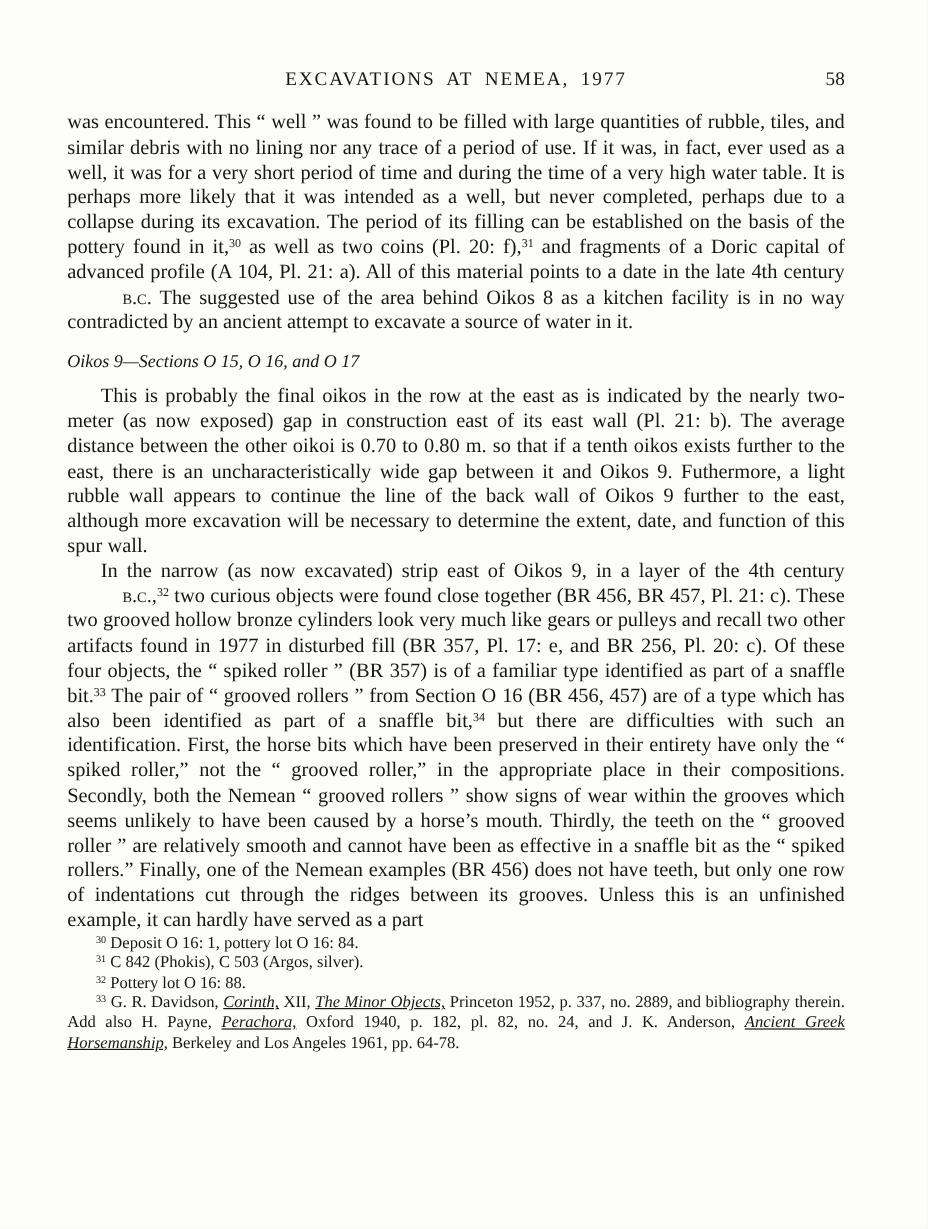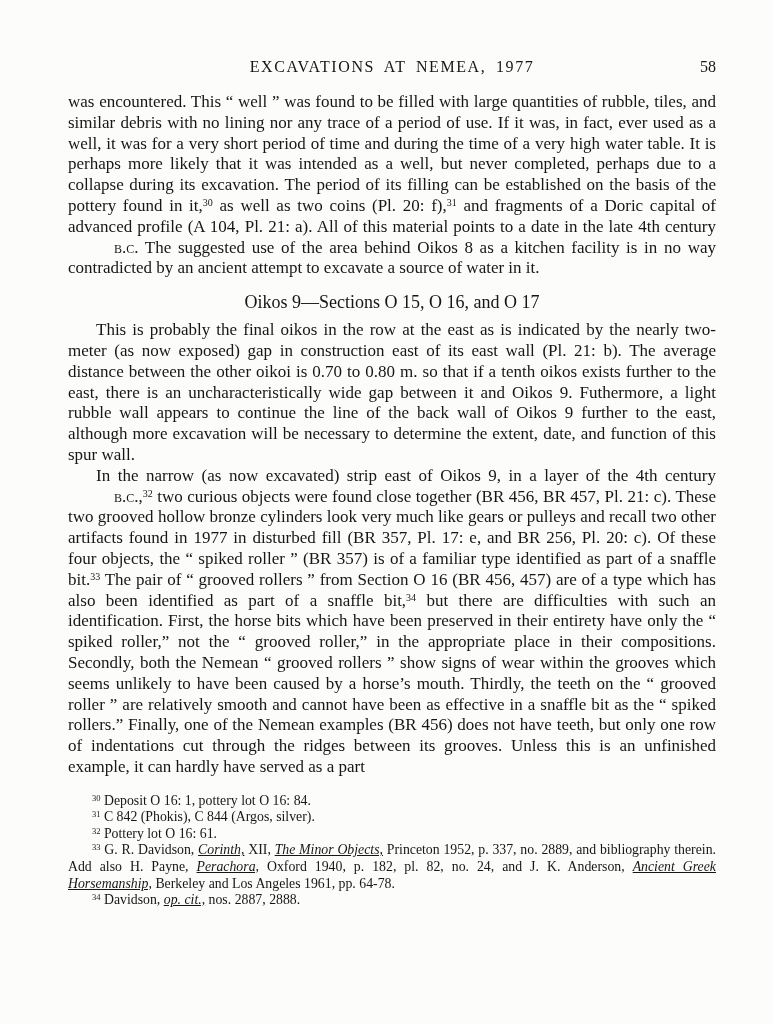--- a/index.html
+++ b/index.html
@@ -11,21 +11,21 @@
   }
   .page {
     position: relative;
     width: 773px; height: 1024px;
     background: var(--paper, #fcfcfa);
     color: var(--ink, #161616);
     overflow: hidden;
   }
   .content {
     position: absolute;
-    left: 68px; top: 57px;
+    left: 56px; top: 57px;
     width: 648px;
   }
   .running-head {
     position: relative;
     text-align: center;
     font-size: 16px;
     line-height: 19px;
     letter-spacing: 1.6px;
     word-spacing: 4px;
     margin: 0 0 16px 0;
@@ -38,31 +38,32 @@
   }
   .para {
     margin: 0;
     text-align: justify;
     font-size: 17px;
     line-height: 20.8px;
   }
   .para.indent { text-indent: 28px; }
   .section-heading {
     margin: 12px 0 7px 0;
-    text-align: center;
+    text-align: left;
+    font-style: italic;
     font-weight: normal;
-    font-size: 18px;
+    font-size: 15px;
     line-height: 22px;
   }
   sup.fnref {
     font-size: 10px;
     line-height: 0;
     vertical-align: 5px;
   }
-  .footnotes { margin-top: 15px; }
+  .footnotes { }
   .footnote {
     margin: 0;
     text-align: justify;
     font-size: 13.8px;
     line-height: 16.6px;
     text-indent: 24px;
   }
   .footnote sup.fnref { font-size: 8.5px; vertical-align: 4px; }
   em { font-style: italic; text-decoration: underline; }
   .sc { font-variant: small-caps; margin-left: 46px; }
@@ -85,21 +86,20 @@
     <h2 class="section-heading">Oikos 9—Sections O 15, O 16, and O 17</h2>
 
     <div>
         <p class="para indent"><span>This is probably the final oikos in the row at the east as is indicated by the nearly two-meter (as now exposed) gap in construction east of its east wall (Pl. 21: b).  The average distance between the other oikoi is 0.70 to 0.80 m. so that if a tenth oikos exists further to the east, there is an uncharacteristically wide gap between it and Oikos 9.  Futhermore, a light rubble wall appears to continue the line of the back wall of Oikos 9 further to the east, although more excavation will be necessary to determine the extent, date, and function of this spur wall.</span></p>
         <p class="para indent"><span>In the narrow (as now excavated) strip east of Oikos 9, in a layer of the 4th century </span><span class="sc">b.c.,</span><sup class="fnref">32</sup><span> two curious objects were found close together (BR 456, BR 457, Pl. 21: c).  These two grooved hollow bronze cylinders look very much like gears or pulleys and recall two other artifacts found in 1977 in disturbed fill (BR 357, Pl. 17: e, and BR 256, Pl. 20: c).  Of these four objects, the “ spiked roller ” (BR 357) is of a familiar type identified as part of a snaffle bit.</span><sup class="fnref">33</sup><span>  The pair of “ grooved rollers ” from Section O 16 (BR 456, 457) are of a type which has also been identified as part of a snaffle bit,</span><sup class="fnref">34</sup><span> but there are difficulties with such an identification.  First, the horse bits which have been preserved in their entirety have only the “ spiked roller,” not the “ grooved roller,” in the appropriate place in their compositions.  Secondly, both the Nemean “ grooved rollers ” show signs of wear within the grooves which seems unlikely to have been caused by a horse’s mouth.  Thirdly, the teeth on the “ grooved roller ” are relatively smooth and cannot have been as effective in a snaffle bit as the “ spiked rollers.”  Finally, one of the Nemean examples (BR 456) does not have teeth, but only one row of indentations cut through the ridges between its grooves.  Unless this is an unfinished example, it can hardly have served as a part</span></p>
       </div>
 
     <div class="footnotes">
       <div>
           <p class="footnote"><sup class="fnref">30</sup><span> Deposit O 16: 1, pottery lot O 16: 84.</span></p>
-          <p class="footnote"><sup class="fnref">31</sup><span> C 842 (Phokis), C 844 (Argos, silver).</span></p>
-          <p class="footnote"><sup class="fnref">32</sup><span> Pottery lot O 16: 61.</span></p>
+          <p class="footnote"><sup class="fnref">31</sup><span> C 842 (Phokis), C 503 (Argos, silver).</span></p>
+          <p class="footnote"><sup class="fnref">32</sup><span> Pottery lot O 16: 88.</span></p>
           <p class="footnote"><sup class="fnref">33</sup><span> G. R. Davidson, </span><em>Corinth,</em><span> XII, </span><em>The Minor Objects,</em><span> Princeton 1952, p. 337, no. 2889, and bibliography therein.  Add also H. Payne, </span><em>Perachora,</em><span> Oxford 1940, p. 182, pl. 82, no. 24, and J. K. Anderson, </span><em>Ancient Greek Horsemanship,</em><span> Berkeley and Los Angeles 1961, pp. 64-78.</span></p>
-          <p class="footnote"><sup class="fnref">34</sup><span> Davidson, </span><em>op. cit.,</em><span> nos. 2887, 2888.</span></p>
         </div>
     </div>
 
   </div>
 </div>
 
 </body></html>

